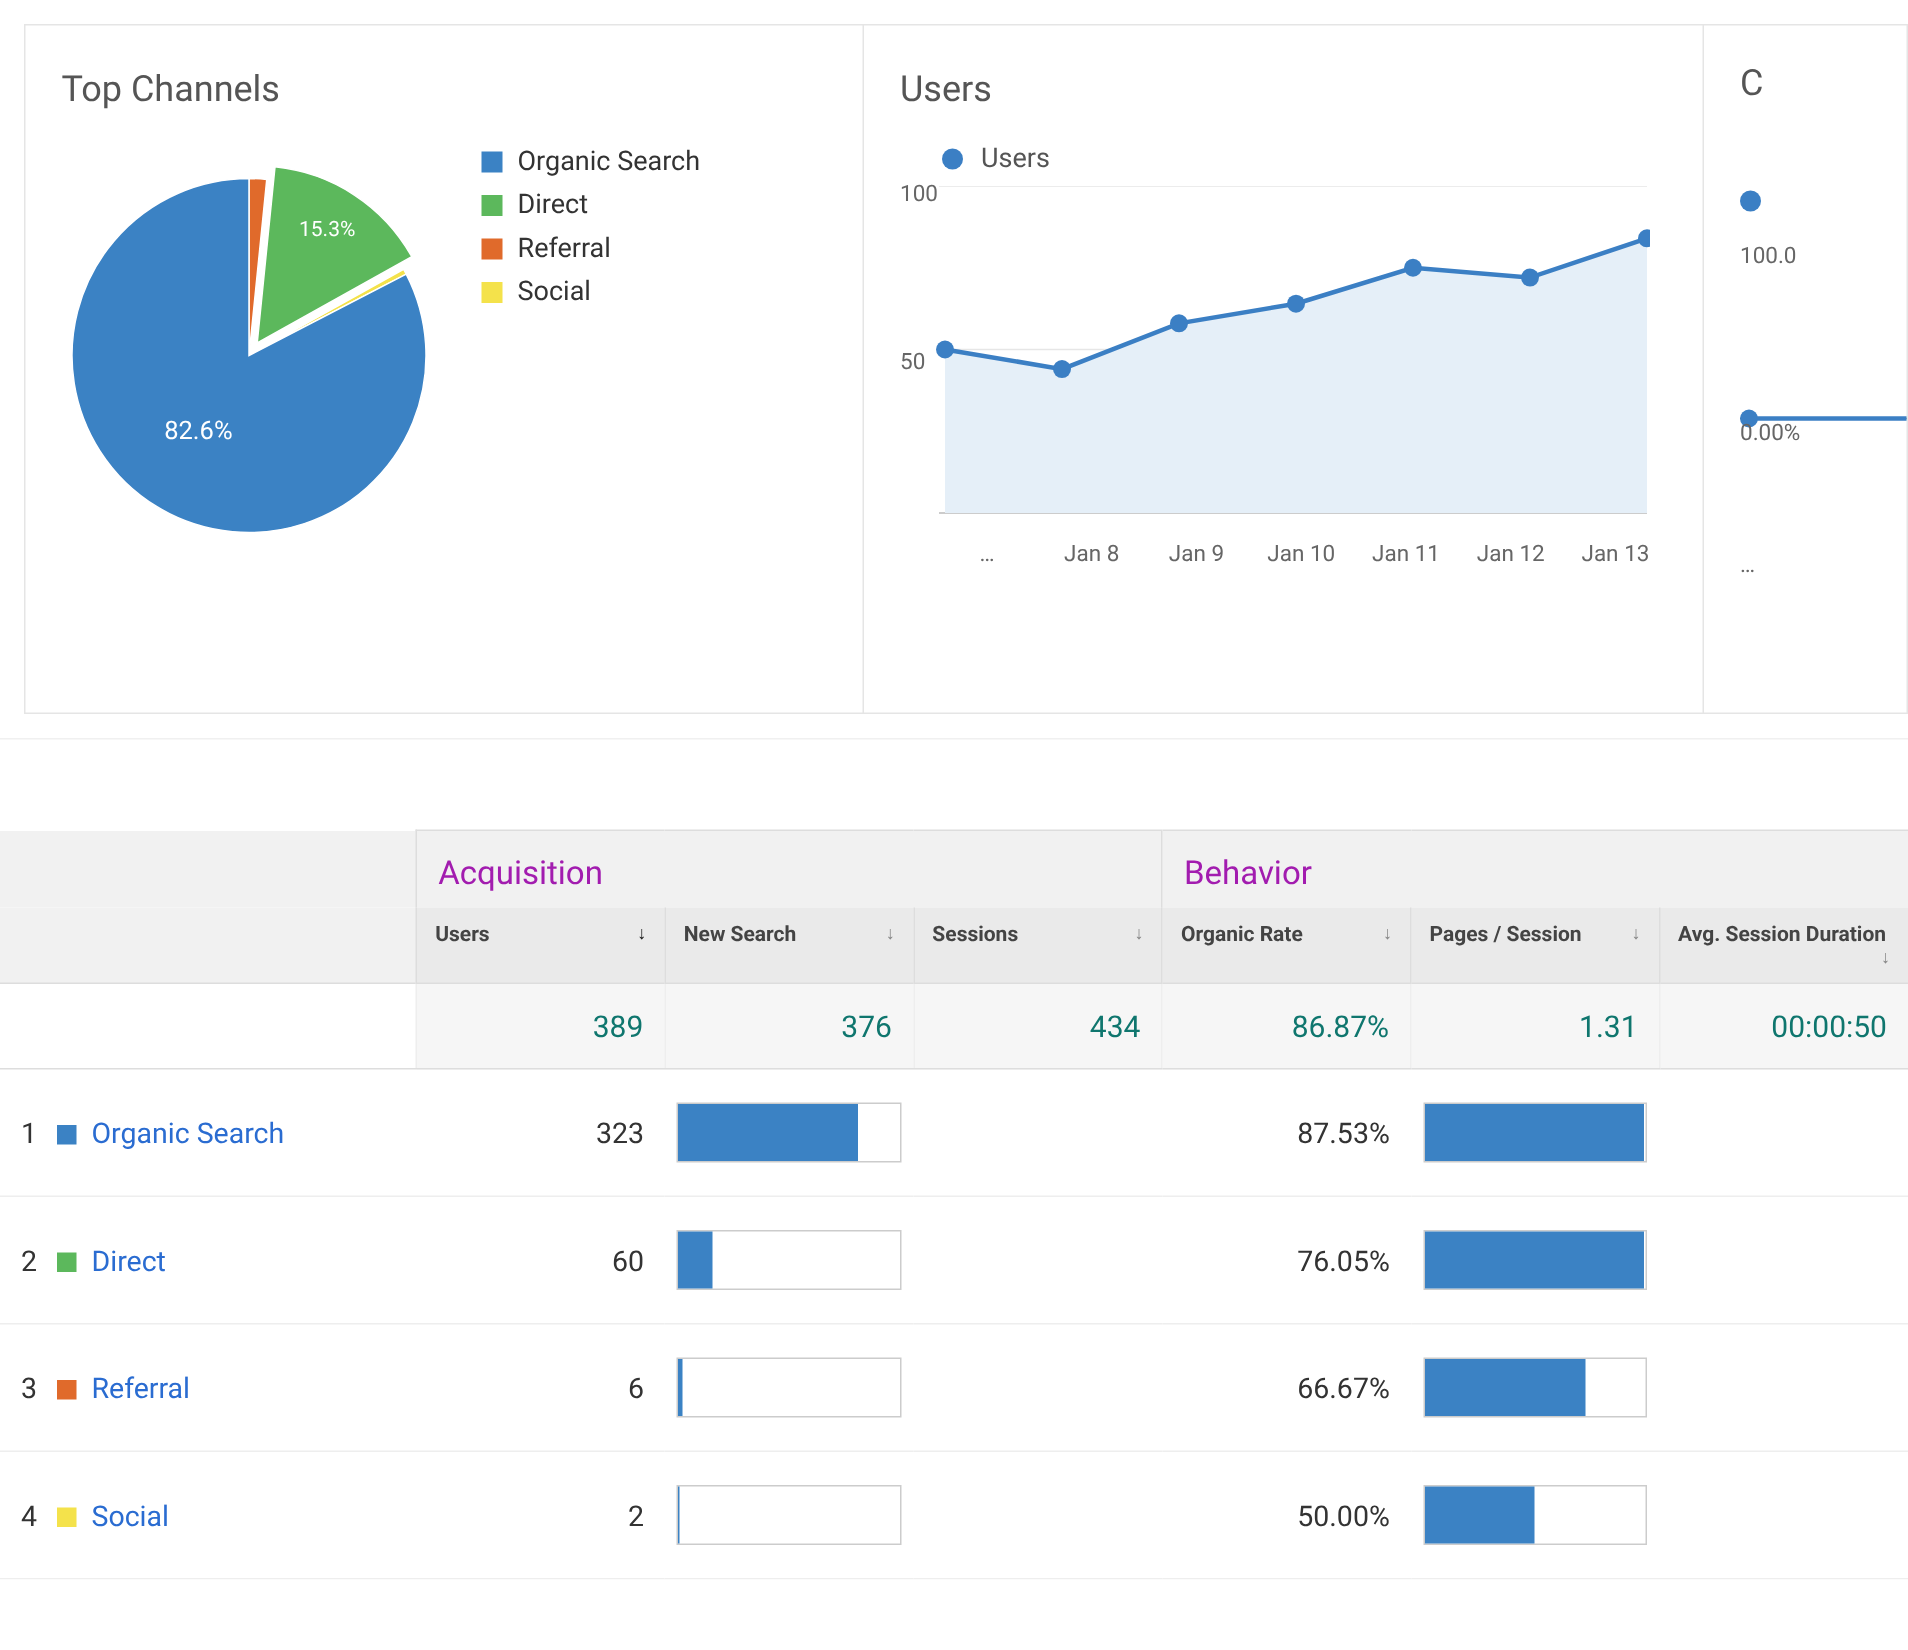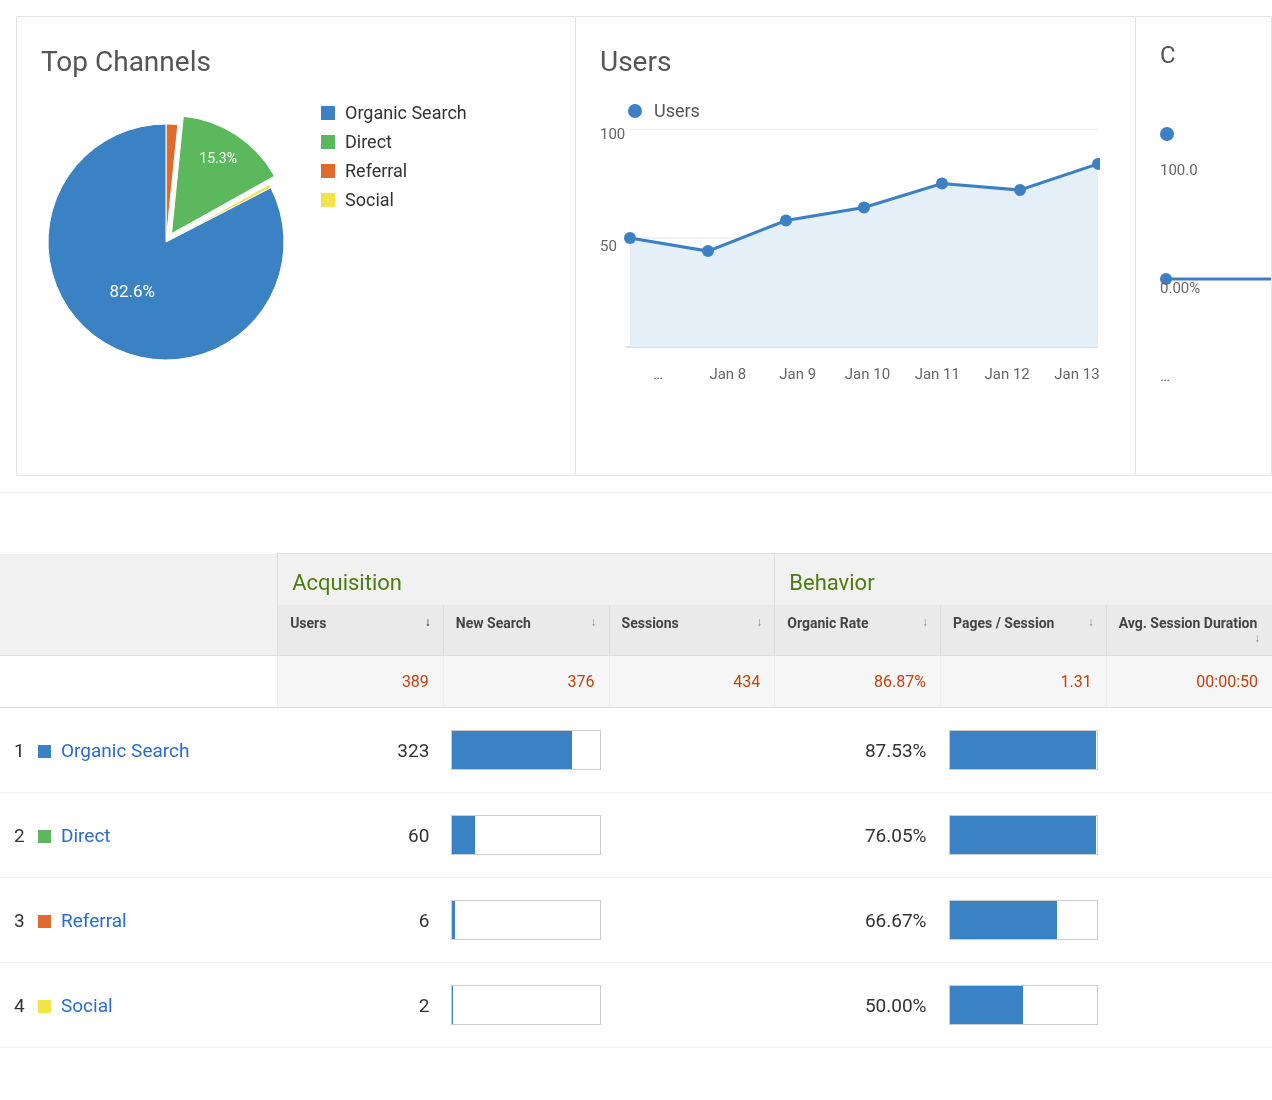--- a/index.html
+++ b/index.html
@@ -20,21 +20,21 @@
   }
   .card {
     border: 1px solid #e5e5e5;
     padding: 24px 24px 16px 24px;
     background: #fff;
   }
   .card-pie { width: 560px; height: 460px; }
   .card-line { width: 560px; height: 460px; border-left: none; }
   .card-line2 { width: 136px; height: 460px; border-left: none; overflow: hidden; }
   .card-title {
-    font-size: 28px;
+    font-size: 24px;
     font-weight: 400;
     color: #555;
     margin: 4px 0 8px 0;
   }
   .pie-area { display: flex; gap: 30px; align-items: flex-start; margin-top: 24px; }
   .pie-legend { font-size: 18px; color: #333; }
   .pie-legend div { margin-bottom: 8px; display:flex; align-items:center; }
   .legend-swatch {
     display:inline-block; width:14px; height:14px; margin-right:10px;
   }
@@ -47,21 +47,21 @@
   .y-tick { position:absolute; left:0; font-size:15px; color:#666; }
 
   
   .table-zone { margin-top: 60px; }
   table { border-collapse: collapse; width: 1272px; table-layout: fixed; }
   th, td { text-align:left; }
   .group-row th {
     background: #f1f1f1;
     font-weight:400;
     font-size:22px;
-    color:#4d7c0f;
+    color:#a21caf;
     padding: 16px 14px 10px 14px;
     border-left: 1px solid #ddd;
     border-top: 1px solid #ddd;
   }
   .group-row th.blank { background:#f1f1f1; border-left:none; border-top:none; width:258px; }
   .col-row th {
     background:#eaeaea;
     font-size:14px;
     font-weight:700;
     color:#444;
@@ -69,22 +69,22 @@
     border-left:1px solid #ddd;
     vertical-align: top;
     height: 44px;
   }
   .col-row th.blank { background:#f1f1f1; border-left:none; }
   .sort-arrow { float:right; font-size:12px; color:#888; margin-left:4px; }
   .sort-arrow.active { color:#222; }
   .totals-row td {
     background:#f6f6f6;
     text-align:right;
-    font-size:16px;
-    color:#c2410c;
+    font-size:20px;
+    color:#0f766e;
     padding: 16px 14px;
     border-left:1px solid #eee;
     border-top:1px solid #ddd;
     border-bottom:1px solid #ddd;
   }
   .totals-row td.blank { background:#fff; border-left:none; }
   .data-row td {
     padding: 22px 14px;
     border-bottom:1px solid #eee;
     font-size:19px;

